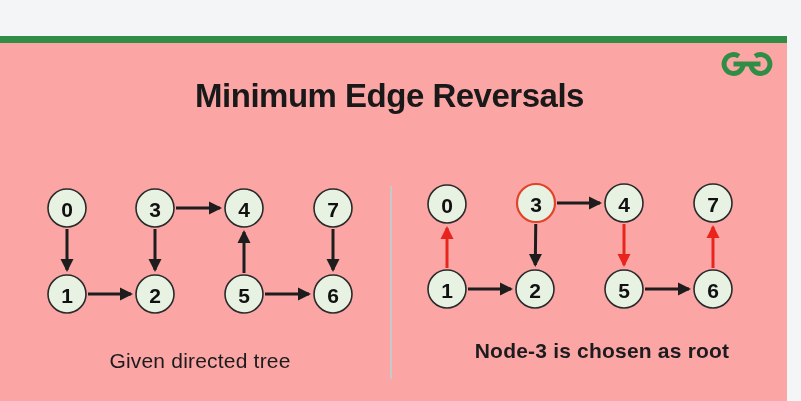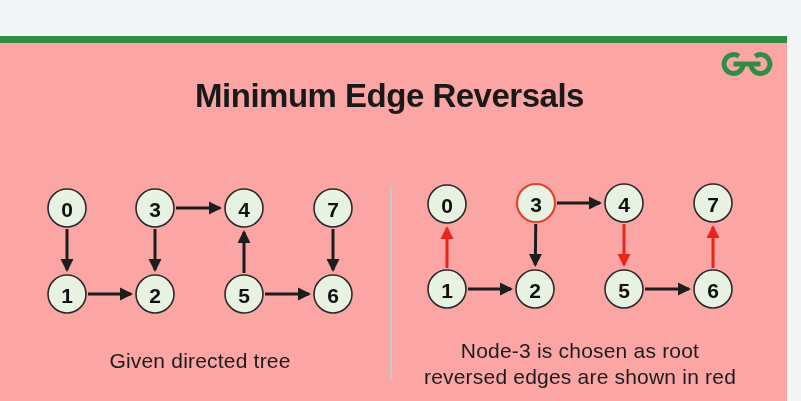--- a/index.html
+++ b/index.html
@@ -15,21 +15,21 @@
     position:absolute;top:40px;left:0;width:779px;text-align:center;
     font-size:33px;line-height:40px;font-weight:700;color:#191919;letter-spacing:-0.5px;
   }
   .graph-svg{position:absolute;left:0;top:0;width:801px;height:401px;}
   .divider{position:absolute;left:390px;top:150px;width:1.5px;height:193px;background:#c6c8ca;}
   .caption{
     position:absolute;text-align:center;color:#1c1c1e;
     font-size:21px;line-height:25.5px;letter-spacing:0.2px;
   }
   .caption.left{left:20px;width:360px;top:312px;}
-  .caption.right{left:398px;width:364px;top:302px;}
+  .caption.right{left:420px;width:364px;top:302px;font-weight:bold;}
 </style>
 </head>
 <body>
 
 <div class="canvas">
 
   <div class="accent-bar top"></div>
 
   <div class="logo">
     <svg width="54" height="26" viewBox="2 8 60 28" fill="none" xmlns="http://www.w3.org/2000/svg">
@@ -143,18 +143,17 @@
     </svg>
 
   <div class="divider"></div>
 
   <div class="caption left">
     <div>Given directed tree</div>
   </div>
 
   <div class="caption right">
     <div>Node-3 is chosen as root</div>
-    <div>reversed edges are shown in red</div>
   </div>
 
   <div class="accent-bar bottom"></div>
 
 </div>
 
 </body></html>

